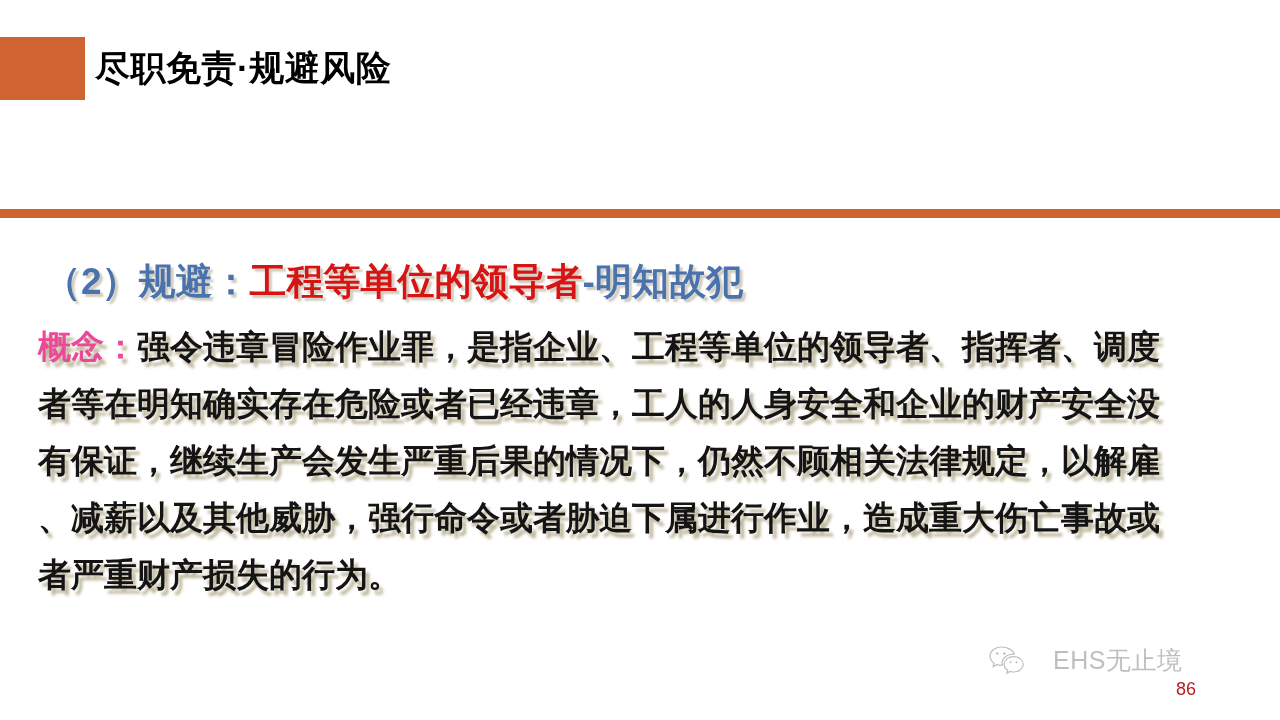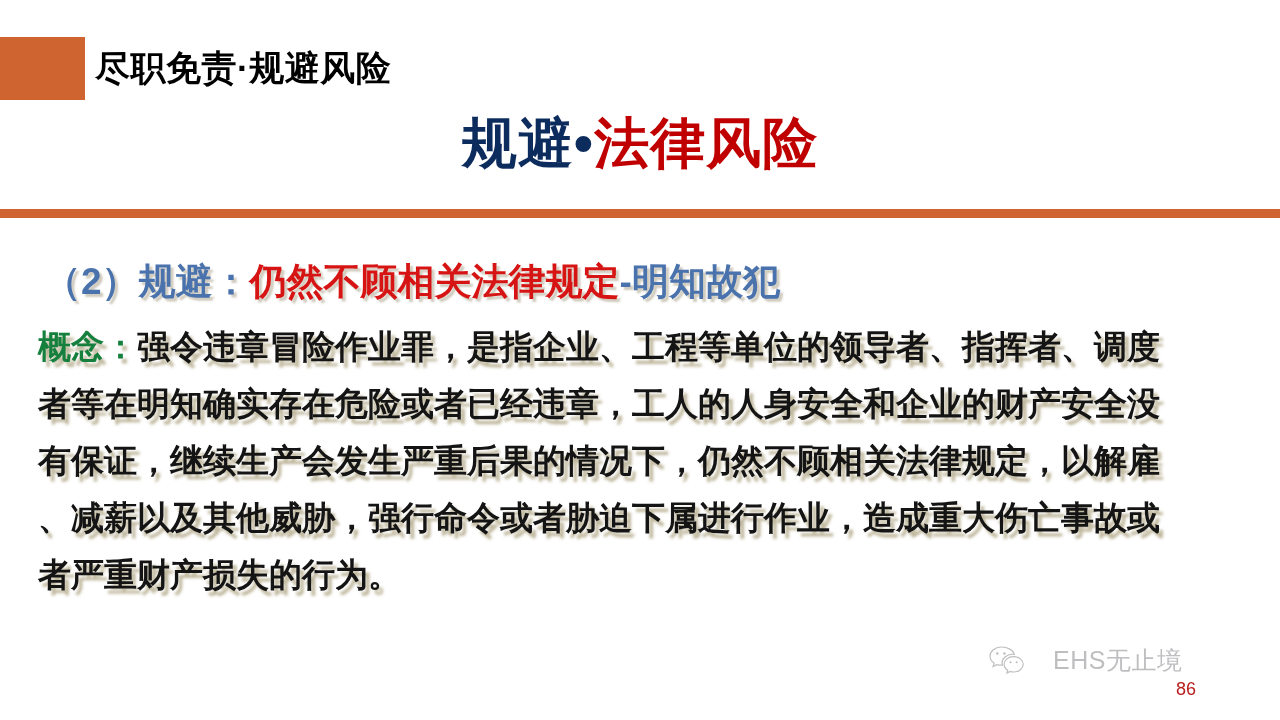--- a/index.html
+++ b/index.html
@@ -88,21 +88,21 @@
     left: 38px;
     top: 318px;
     width: 1244px;
     font-size: 33px;
     line-height: 57px;
     font-weight: bold;
     color: #141414;
     letter-spacing: 0px;
     text-shadow: 4px 5px 3px rgba(168, 158, 122, 0.75);
   }
-  .body-text .lead { color: #15803d; margin-top: 16px; }
+  .body-text .lead { color: #ec4899; margin-top: 16px; }
   .body-line { display: block; white-space: nowrap; }
 
   
   .watermark {
     position: absolute;
     left: 988px;
     top: 645px;
     display: flex;
     align-items: center;
     gap: 27px;
@@ -133,28 +133,25 @@
   }
 </style>
 </head>
 <body>
 
 <div class="slide">
 
   <div class="header-block"></div>
   <div class="header-title">尽职免责·规避风险</div>
 
-  <div class="main-title">
-    <span class="seg-blue">规避•</span><span class="seg-red">法律风险</span>
-  </div>
 
   <div class="divider"></div>
 
   <div class="sub-heading">
-    <span class="seg-blue">（2）规避：</span><span class="seg-red">仍然不顾相关法律规定</span><span class="seg-blue">-明知故犯</span>
+    <span class="seg-blue">（2）规避：</span><span class="seg-red">工程等单位的领导者</span><span class="seg-blue">-明知故犯</span>
   </div>
 
   <div class="body-text">
     <span class="body-line"><span class="lead">概念：</span><span>强令违章冒险作业罪，是指企业、工程等单位的领导者、指挥者、调度</span></span>
     <span class="body-line">者等在明知确实存在危险或者已经违章，工人的人身安全和企业的财产安全没</span>
     <span class="body-line">有保证，继续生产会发生严重后果的情况下，仍然不顾相关法律规定，以解雇</span>
     <span class="body-line">、减薪以及其他威胁，强行命令或者胁迫下属进行作业，造成重大伤亡事故或</span>
     <span class="body-line">者严重财产损失的行为。</span>
   </div>
 

